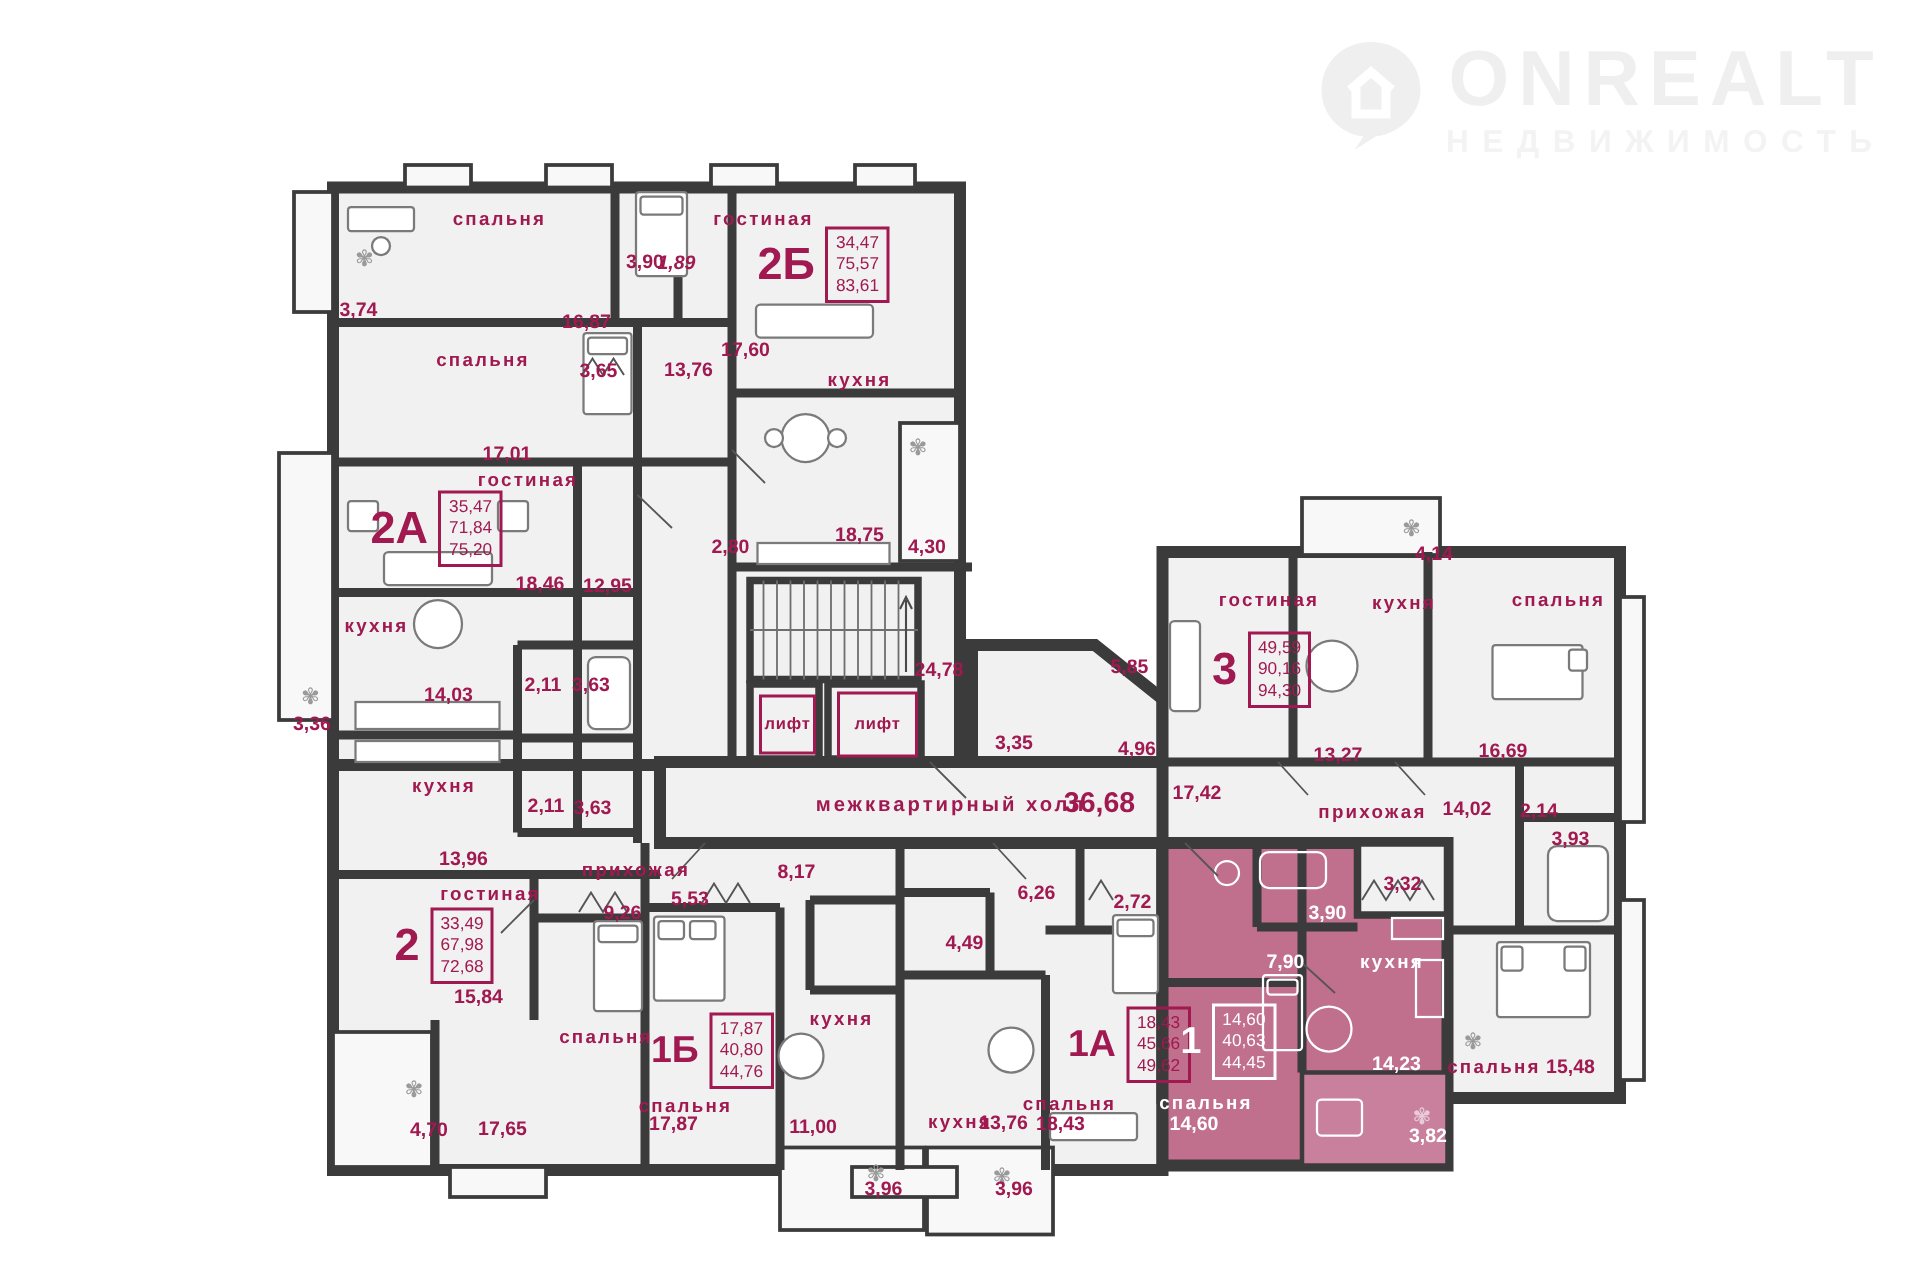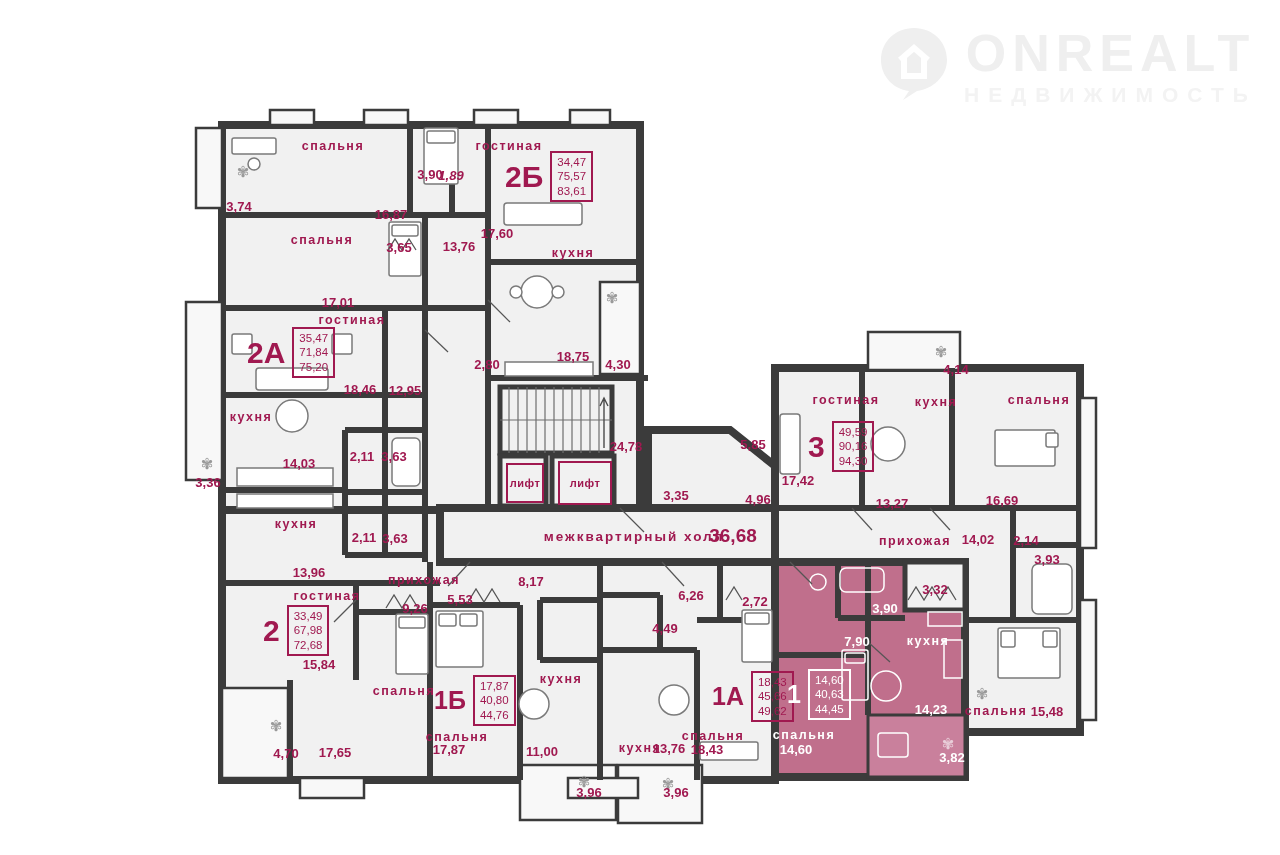--- a/index.html
+++ b/index.html
@@ -266,36 +266,36 @@
       <span class="lbl dim" style="left: 362px; top: 456px;">2,11</span>
       <span class="lbl dim" style="left: 394px; top: 456px;">3,63</span>
       <span class="lbl dim" style="left: 364px; top: 537px;">2,11</span>
       <span class="lbl dim" style="left: 395px; top: 538px;">3,63</span>
       <span class="lbl dim" style="left: 309px; top: 572px;">13,96</span>
       <span class="lbl dim" style="left: 626px; top: 446px;">24,78</span>
       <span class="lbl dim" style="left: 676px; top: 495px;">3,35</span>
       <span class="lbl dim" style="left: 753px; top: 444px;">5,85</span>
       <span class="lbl dim" style="left: 758px; top: 499px;">4,96</span>
       <span class="lbl dim" style="left: 956px; top: 369px;">4,14</span>
-      <span class="lbl dim" style="left: 798px; top: 480px;">17,42</span>
+      <span class="lbl dim" style="left: 798px; top: 528px;">17,42</span>
       <span class="lbl dim" style="left: 892px; top: 503px;">13,27</span>
       <span class="lbl dim" style="left: 1002px; top: 500px;">16,69</span>
       <span class="lbl dim" style="left: 978px; top: 539px;">14,02</span>
       <span class="lbl dim" style="left: 1026px; top: 540px;">2,14</span>
       <span class="lbl dim" style="left: 1047px; top: 559px;">3,93</span>
       <span class="lbl dim" style="left: 935px; top: 589px;">3,32</span>
       <span class="lbl dim light" style="left: 885px; top: 608px;">3,90</span>
       <span class="lbl dim light" style="left: 857px; top: 641px;">7,90</span>
       <span class="lbl dim light" style="left: 931px; top: 709px;">14,23</span>
       <span class="lbl dim light" style="left: 796px; top: 749px;">14,60</span>
       <span class="lbl dim light" style="left: 952px; top: 757px;">3,82</span>
       <span class="lbl dim" style="left: 1047px; top: 711px;">15,48</span>
       <span class="lbl dim" style="left: 691px; top: 595px;">6,26</span>
       <span class="lbl dim" style="left: 755px; top: 601px;">2,72</span>
-      <span class="lbl dim" style="left: 665px; top: 628px;">4,49</span>
+      <span class="lbl dim" style="left: 643px; top: 628px;">4,49</span>
       <span class="lbl dim" style="left: 707px; top: 749px;">18,43</span>
       <span class="lbl dim" style="left: 669px; top: 748px;">13,76</span>
       <span class="lbl dim" style="left: 589px; top: 792px;">3,96</span>
       <span class="lbl dim" style="left: 676px; top: 792px;">3,96</span>
       <span class="lbl dim" style="left: 460px; top: 599px;">5,53</span>
       <span class="lbl dim" style="left: 415px; top: 608px;">9,26</span>
       <span class="lbl dim" style="left: 531px; top: 581px;">8,17</span>
       <span class="lbl dim" style="left: 319px; top: 664px;">15,84</span>
       <span class="lbl dim" style="left: 449px; top: 749px;">17,87</span>
       <span class="lbl dim" style="left: 542px; top: 751px;">11,00</span>

